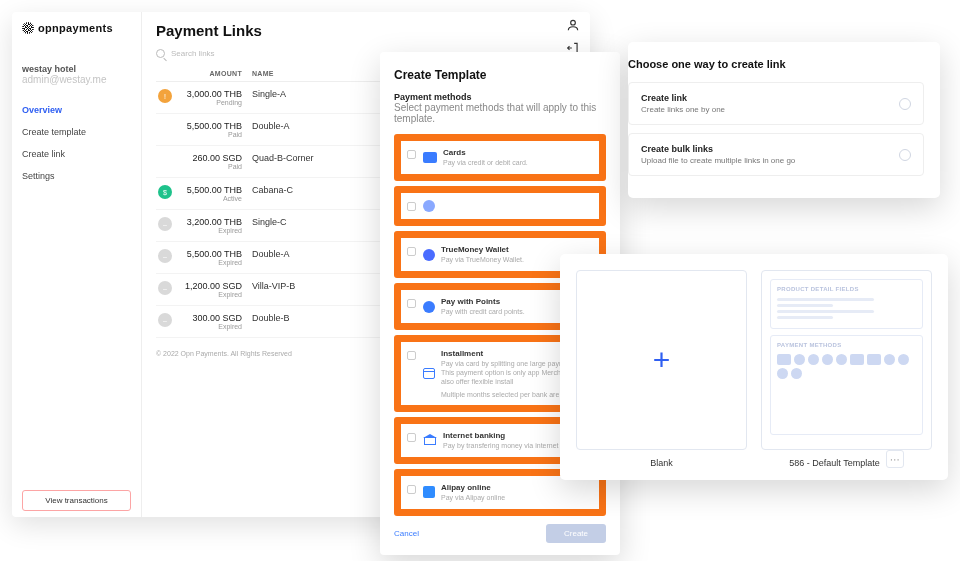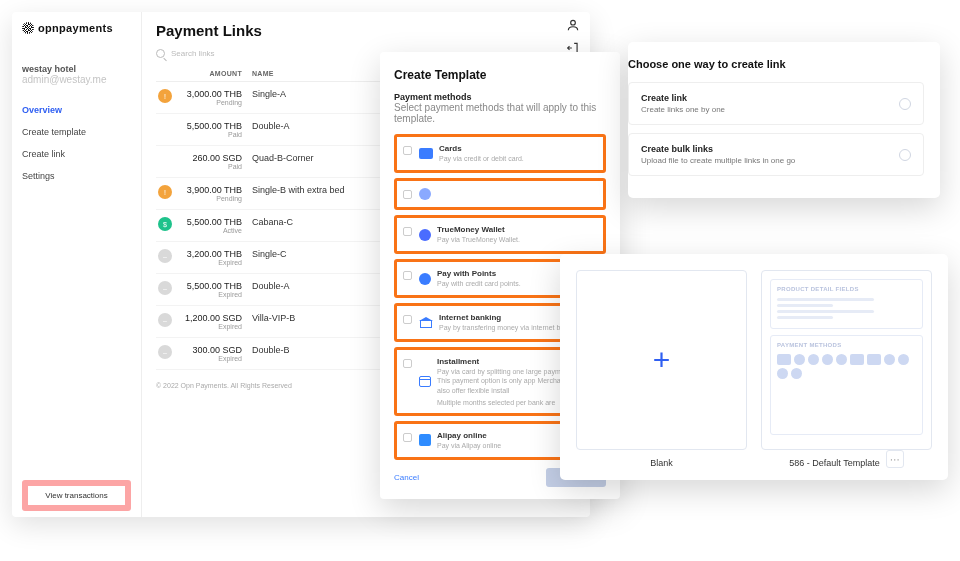--- a/index.html
+++ b/index.html
@@ -36,21 +36,21 @@
   .brand-logo { width:12px; height:12px; border-radius:50%;
     background: repeating-conic-gradient(#111 0 10deg, transparent 10deg 20deg);
   }
   .merchant-name { font-size:9px; font-weight:600; color:#555; }
   .merchant-email { font-size:10px; color:#c4c4c4; margin-bottom:14px; }
   .nav-item { font-size:9px; padding:6px 0; color:#444; cursor:pointer; }
   .nav-item.active { color:#2f5ff2; font-weight:600; }
   .sidebar-spacer { flex:1; }
   .view-tx {
     font-size:8px; padding:5px 0; text-align:center;
-    border:6px solid #fca5a5; border-radius:3px; background:#fff;
+    border:1px solid #fca5a5; border-radius:3px; background:#fff;
     cursor:pointer;
   }
 
   .content { flex:1; padding:10px 14px 8px 14px; position:relative; }
   .topicons { position:absolute; right:10px; top:6px; display:flex; flex-direction:column; gap:6px; color:#333; font-size:14px;}
   .page-title { font-size:15px; font-weight:700; color:#111; margin-bottom:10px; }
   .search {
     display:flex; align-items:center; gap:6px; font-size:8px; color:#bbb;
     margin-bottom:8px;
   }
@@ -75,21 +75,21 @@
   .tpl {
     position:absolute; left:380px; top:52px;
     width:240px; background:#fff;
     border-radius:4px; box-shadow:0 10px 32px rgba(0,0,0,.16);
     padding:16px 14px 12px 14px;
   }
   .tpl-title { font-size:12px; font-weight:700; color:#111; margin-bottom:10px; }
   .tpl-sub { font-size:9px; font-weight:700; color:#222; }
   .tpl-desc { font-size:10px; color:#888; margin-bottom:10px; }
   .pm {
-    border:3px solid #f97316; border-radius:3px; padding:7px 8px 7px 22px;
+    border:7px solid #f97316; border-radius:3px; padding:7px 8px 7px 22px;
     margin-bottom:5px; font-size:8px; position:relative;
   }
   .pm-chk {
     position:absolute; left:6px; top:9px;
     width:9px; height:9px; border:1px solid #ccc; border-radius:2px;
   }
   .pm-head { display:flex; align-items:center; gap:6px; }
   .pm-name { font-weight:600; color:#333; }
   .pm-desc { font-size:7px; color:#aaa; margin-top:1px; line-height:1.3; }
   .pm-multi { font-size:7px; color:#aaa; margin-top:4px; }
@@ -230,30 +230,20 @@
             <span class="badge paid"></span>
           </div>
           <div class="amt-cell">
             <div class="amt">260.00 SGD</div>
             <div class="sub">Paid</div>
           </div>
           <div class="col-name">Quad-B-Corner</div>
         </div>
         <div class="row">
           <div class="col-status">
-            <span class="badge pending">!</span>
-          </div>
-          <div class="amt-cell">
-            <div class="amt">3,900.00 THB</div>
-            <div class="sub">Pending</div>
-          </div>
-          <div class="col-name">Single-B with extra bed</div>
-        </div>
-        <div class="row">
-          <div class="col-status">
             <span class="badge active">$</span>
           </div>
           <div class="amt-cell">
             <div class="amt">5,500.00 THB</div>
             <div class="sub">Active</div>
           </div>
           <div class="col-name">Cabana-C</div>
         </div>
         <div class="row">
           <div class="col-status">
@@ -338,35 +328,35 @@
           <span class="pm-icon ic-points"></span>
           <div>
             <div class="pm-name">Pay with Points</div>
             <div class="pm-desc">Pay with credit card points.</div>
           </div>
         </div>
       </div>
       <div class="pm">
         <span class="pm-chk"></span>
         <div class="pm-head">
-          <span class="pm-icon ic-bank"></span>
-          <div>
-            <div class="pm-name">Internet banking</div>
-            <div class="pm-desc">Pay by transfering money via internet b</div>
-          </div>
-        </div>
-      </div>
-      <div class="pm">
-        <span class="pm-chk"></span>
-        <div class="pm-head">
           <span class="pm-icon ic-cal"></span>
           <div>
             <div class="pm-name">Installment</div>
             <div class="pm-desc">Pay via card by splitting one large paym period. This payment option is only app Merchants can also offer flexible install</div>
             <div class="pm-multi">Multiple months selected per bank are</div>
+          </div>
+        </div>
+      </div>
+      <div class="pm">
+        <span class="pm-chk"></span>
+        <div class="pm-head">
+          <span class="pm-icon ic-bank"></span>
+          <div>
+            <div class="pm-name">Internet banking</div>
+            <div class="pm-desc">Pay by transfering money via internet b</div>
           </div>
         </div>
       </div>
       <div class="pm">
         <span class="pm-chk"></span>
         <div class="pm-head">
           <span class="pm-icon ic-alipay"></span>
           <div>
             <div class="pm-name">Alipay online</div>
             <div class="pm-desc">Pay via Alipay online</div>

